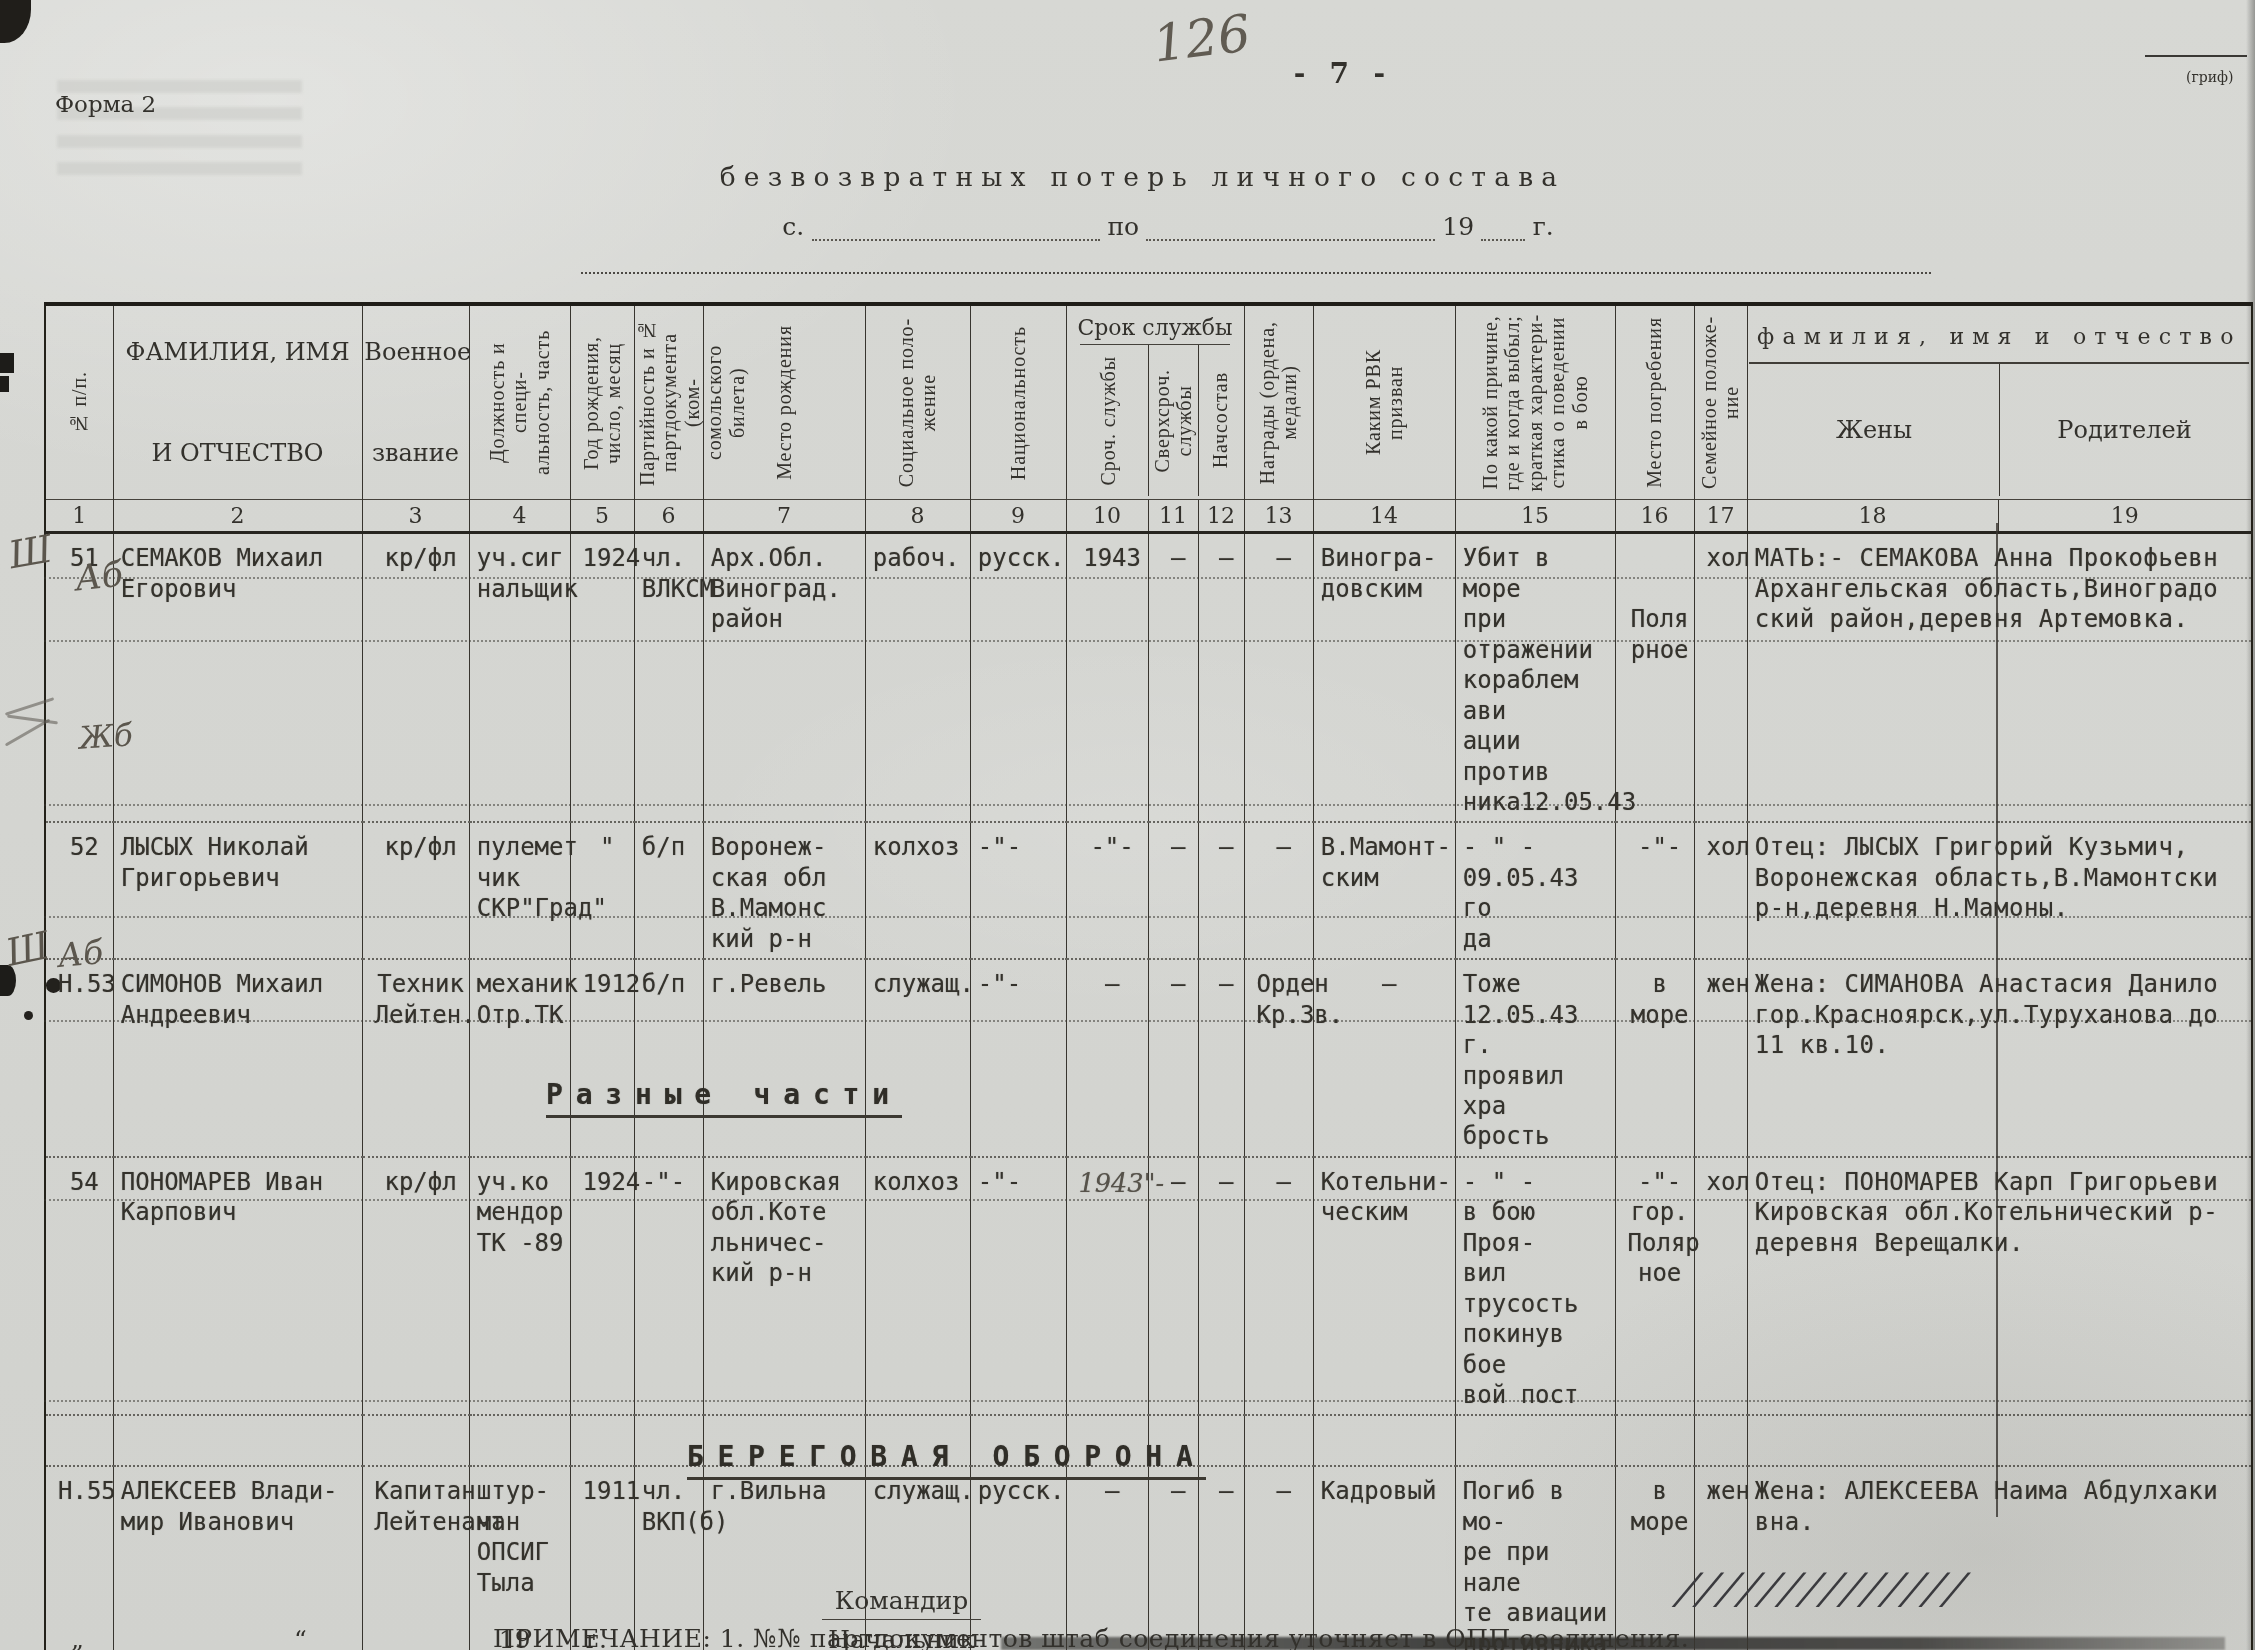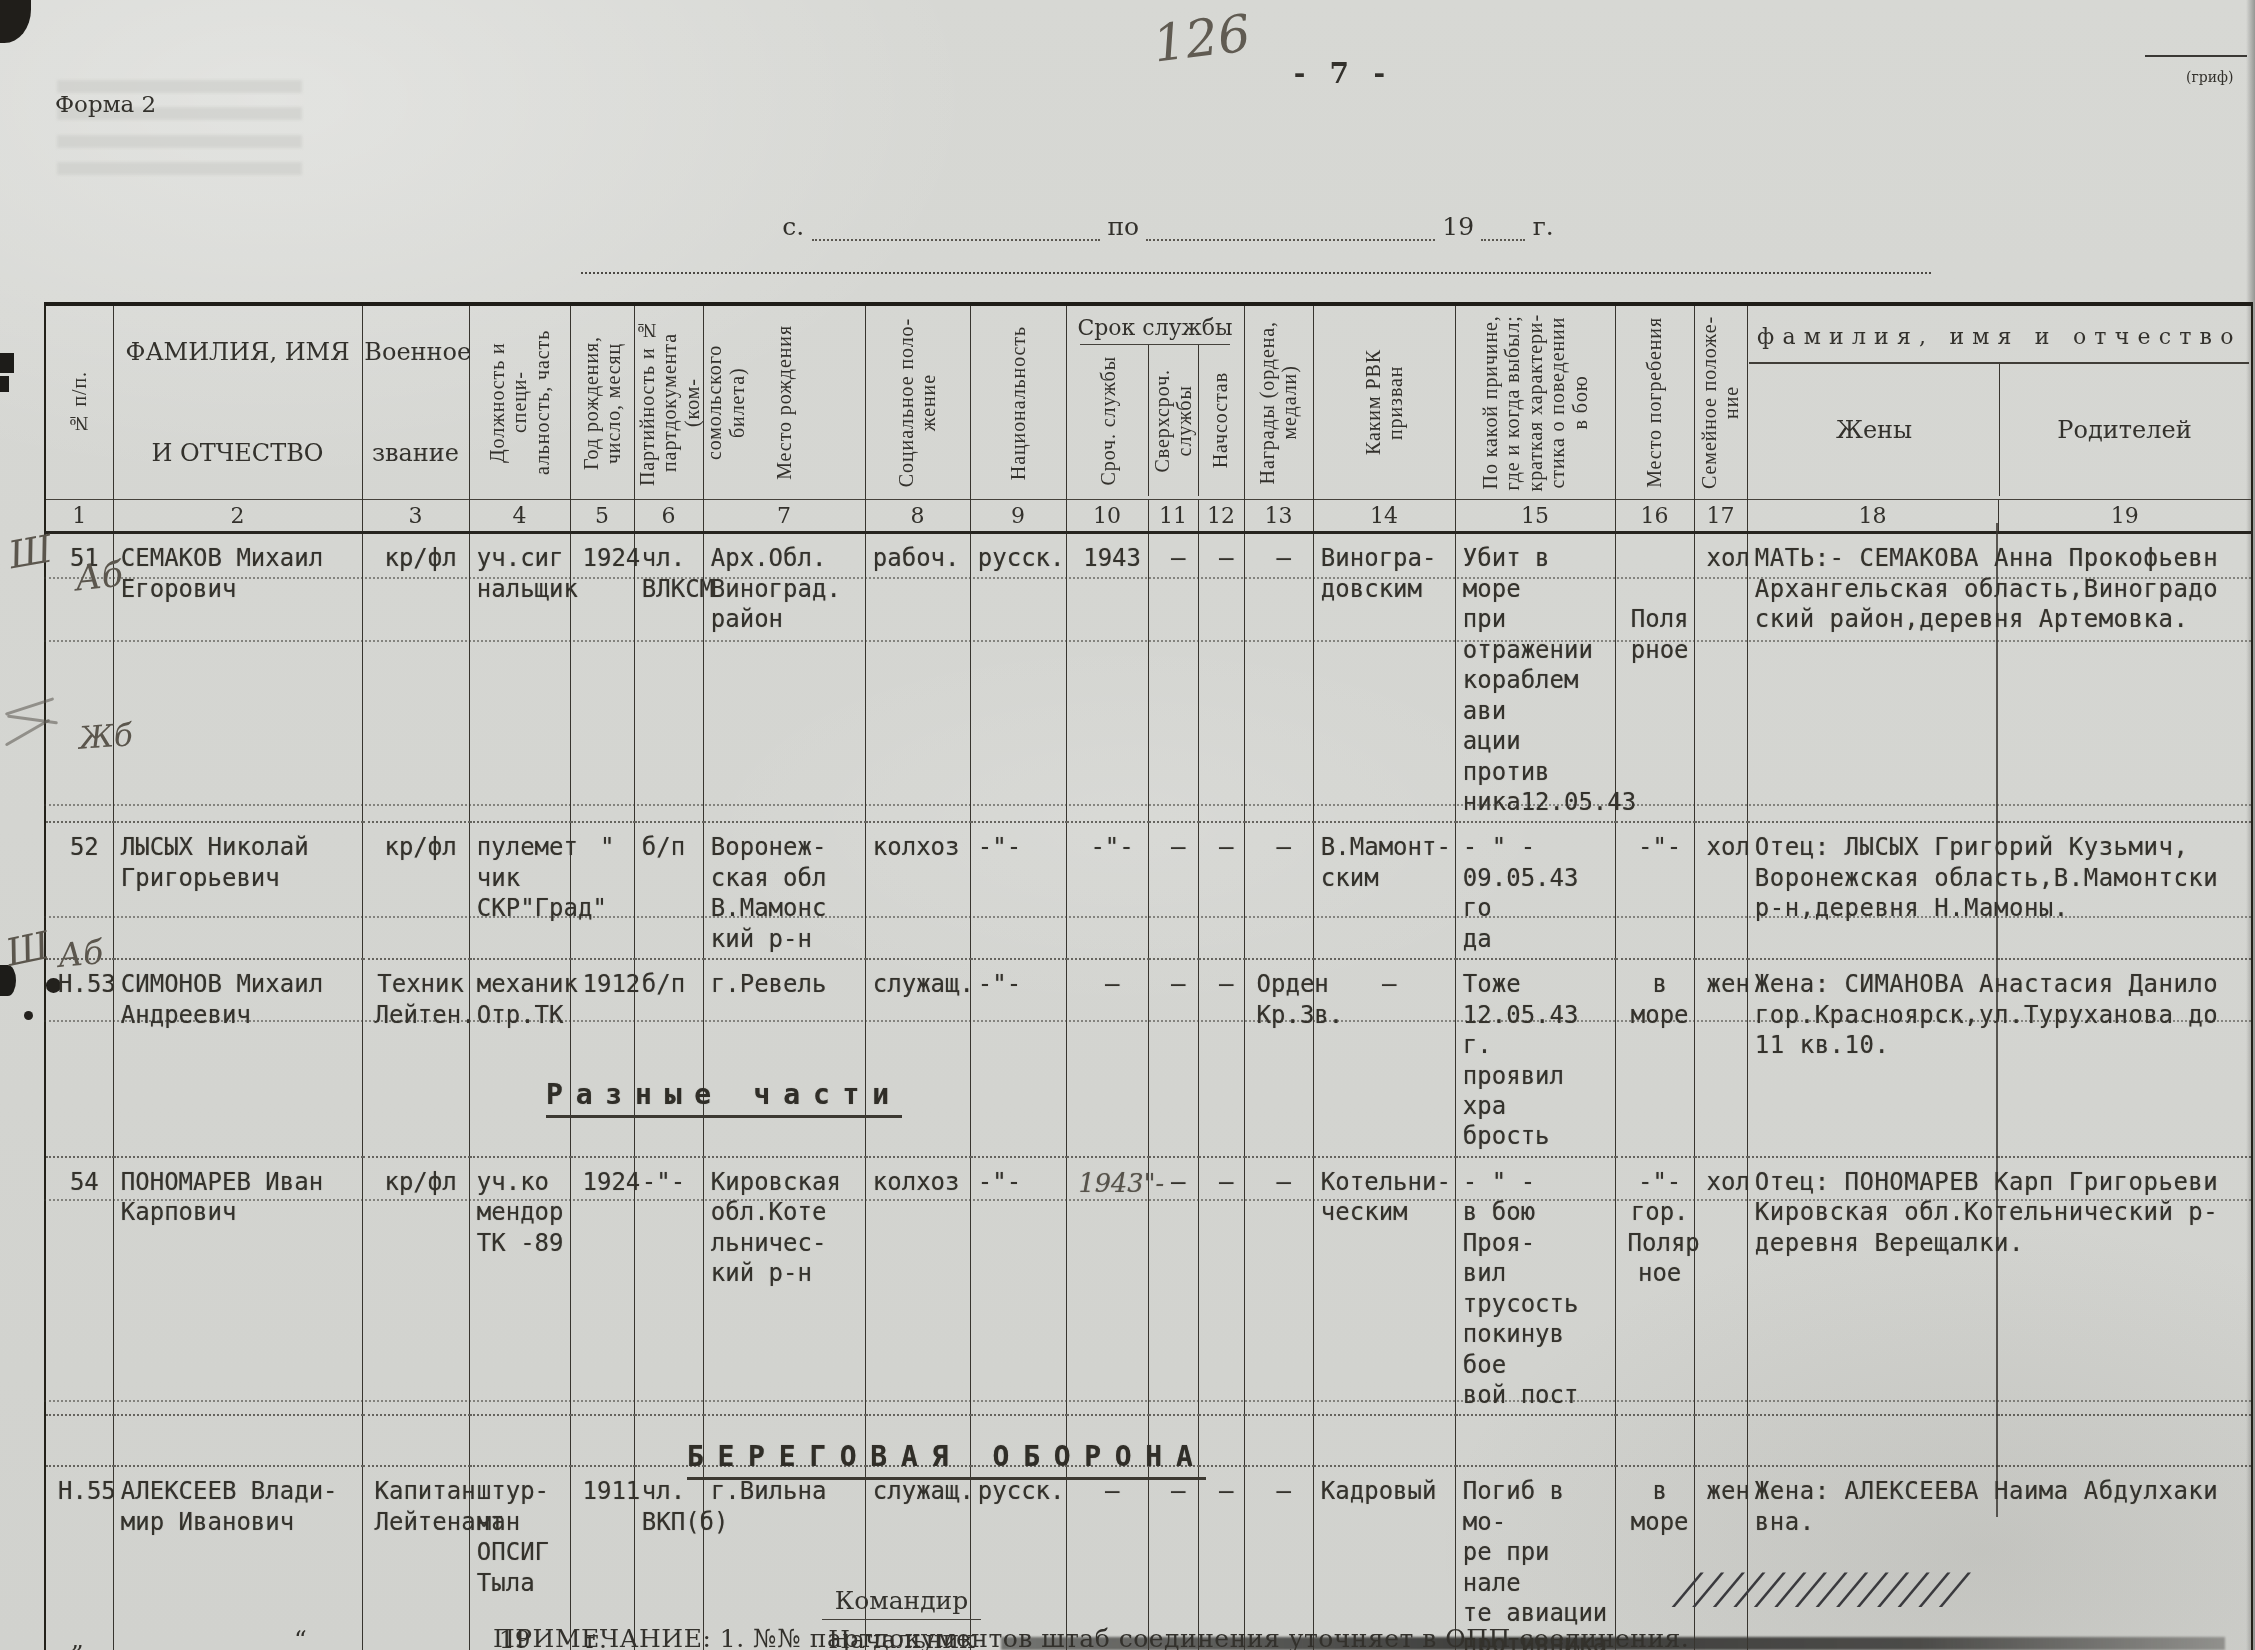--- a/index.html
+++ b/index.html
@@ -93,20 +93,21 @@
   <div class="blot" style="left:46px;top:978px;width:14.6px;height:14.6px;"></div>
   <div class="blot" style="left:24px;top:1011px;width:9.1px;height:9.1px;"></div>
   <div class="smudge"></div>
   <div class="right-edge"></div>
 
   <div class="abs form-label">Форма 2</div>
   <div class="grif-line abs"></div>
   <div class="abs grif">(гриф)</div>
   <div class="abs hw-pagenum hand">126</div>
   <div class="abs dash-pagenum">- 7 -</div>
+  <div class="abs subtitle">безвозвратных потерь личного состава</div>
 
   <div class="abs dateline">
     <span class="lbl">с.</span>
     <span class="fill"></span>
     <span class="lbl">по</span>
     <span class="fill"></span>
     <span class="lbl">19</span>
     <span class="fill short"></span>
     <span class="lbl">г.</span>
   </div>

